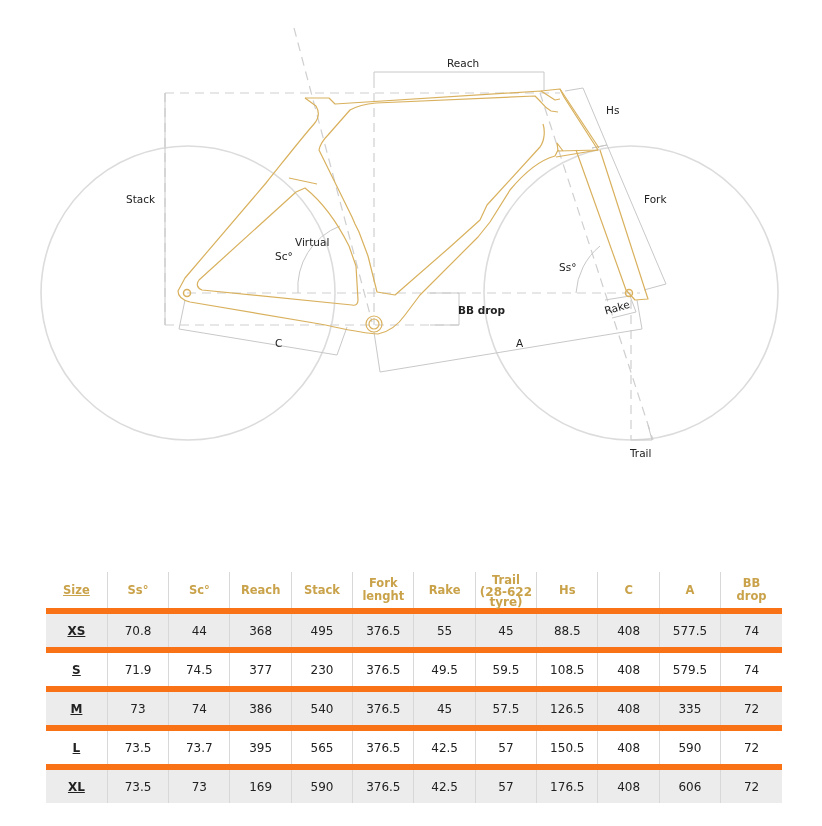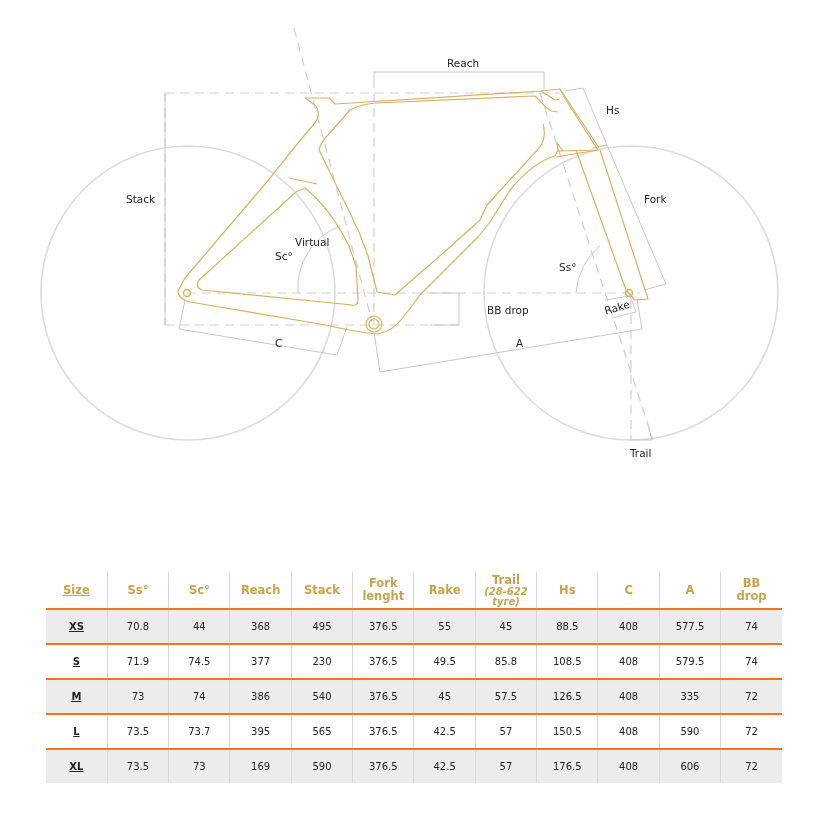--- a/index.html
+++ b/index.html
@@ -4,22 +4,22 @@
   <style>
     html, body { margin: 0; padding: 0; background: #ffffff; }
     body { width: 822px; height: 826px; position: relative; overflow: hidden; font-family: "Liberation Sans", sans-serif; }
     .diagram { position: absolute; left: 0; top: 0; width: 822px; height: 480px; }
     .diagram svg { position: absolute; left: 0; top: 0; }
     .lbl { position: absolute; font-family: "DejaVu Sans", sans-serif; font-size: 10.5px; color: #222; white-space: nowrap; line-height: 1.25; }
     .geo-table { position: absolute; left: 46px; top: 572px; width: 736px; border-collapse: collapse; table-layout: fixed; }
     .geo-table th, .geo-table td { text-align: center; border-left: 1px solid #d8d8d8; padding: 0; font-family: "DejaVu Sans", sans-serif; }
     .geo-table th:first-child, .geo-table td:first-child { border-left: none; text-decoration: underline; }
     .geo-table th { height: 36px; color: #c9a24a; font-weight: bold; font-size: 11.5px; line-height: 13px; vertical-align: middle; }
-    .geo-table th .sub { display: block; font-size: 10px; line-height: 10px; font-style: italic; }
-    .geo-table td { height: 33px; font-size: 10px; color: #222; border-top: 2px solid #f97316; }
+    .geo-table th .sub { display: block; font-size: 12px; line-height: 10px; }
+    .geo-table td { height: 33px; font-size: 12px; color: #222; border-top: 6px solid #f97316; }
     .geo-table tr.shade td { background: #ececec; }
     .geo-table td.size { font-weight: bold; }
   </style>
 </head>
 <body>
 
 <div class="diagram">
   <svg width="822" height="480" viewBox="0 0 822 480">
 
     <g fill="none" stroke="#dcdcdc" stroke-width="1.6">
@@ -87,21 +87,21 @@
     </g>
   </svg>
 
   <span class="lbl" style="left:447px;top:57px;">Reach</span>
   <span class="lbl" style="left:606px;top:104px;">Hs</span>
   <span class="lbl" style="left:126px;top:193px;">Stack</span>
   <span class="lbl" style="left:644px;top:193px;">Fork</span>
   <span class="lbl" style="left:275px;top:236px;margin-left:20px;">Virtual</span>
   <span class="lbl" style="left:275px;top:250px;">Sc°</span>
   <span class="lbl" style="left:559px;top:261px;">Ss°</span>
-  <span class="lbl" style="left:487px;top:304px;">BB drop</span>
+  <span class="lbl" style="left:458px;top:304px;font-weight:bold;">BB drop</span>
   <span class="lbl" style="left:603px;top:305px;transform:rotate(-16deg);transform-origin:left top;">Rake</span>
   <span class="lbl" style="left:275px;top:337px;">C</span>
   <span class="lbl" style="left:516px;top:337px;">A</span>
   <span class="lbl" style="left:630px;top:447px;">Trail</span>
 </div>
 
 <table class="geo-table">
   <thead>
     <tr>
       <th><span>Size</span></th>
@@ -134,21 +134,21 @@
       <td>74</td>
     </tr>
     <tr>
       <td class="size">S</td>
       <td>71.9</td>
       <td>74.5</td>
       <td>377</td>
       <td>230</td>
       <td>376.5</td>
       <td>49.5</td>
-      <td>85.8</td>
+      <td>59.5</td>
       <td>108.5</td>
       <td>408</td>
       <td>579.5</td>
       <td>74</td>
     </tr>
     <tr class="shade">
       <td class="size">M</td>
       <td>73</td>
       <td>74</td>
       <td>386</td>

